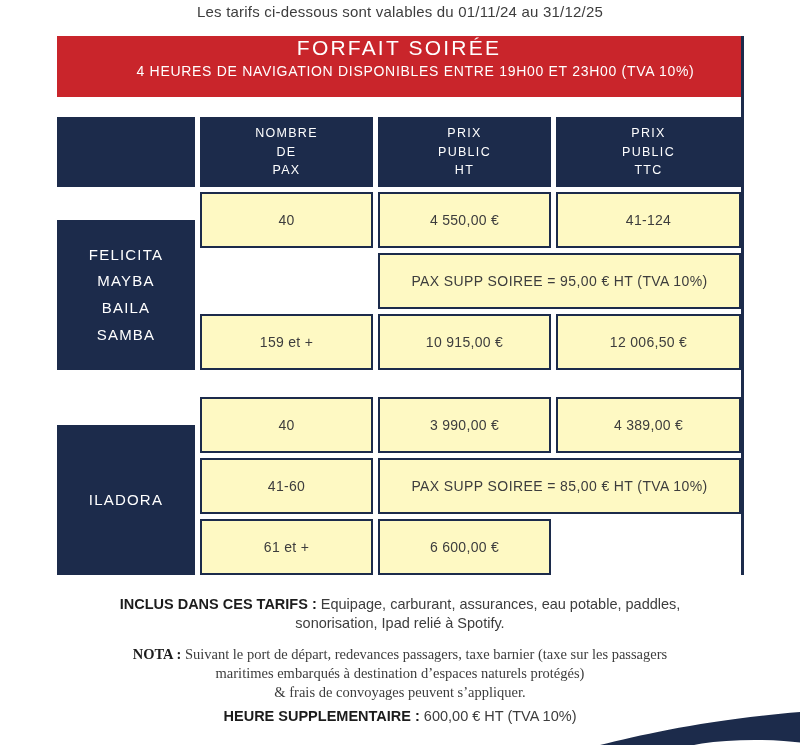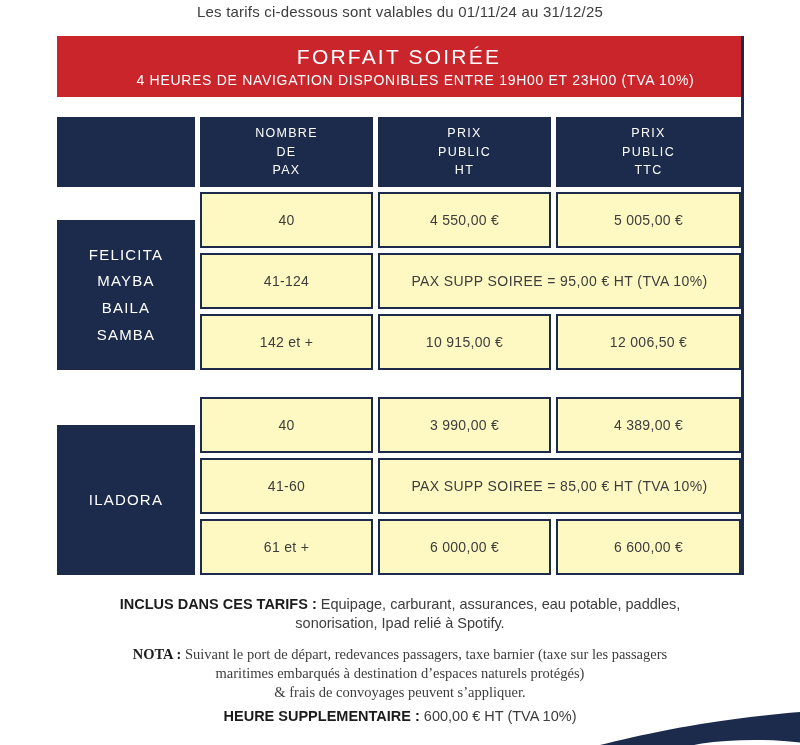--- a/index.html
+++ b/index.html
@@ -12,21 +12,21 @@
   .intro {
     position:absolute; top:3px; left:0; width:100%;
     text-align:center; font-size:15px; color:#3d3d3d; letter-spacing:.2px;
   }
   .wrapper {
     position:absolute; left:57px; top:36px; width:687px;
     border-right:3px solid var(--navy);
   }
   .banner {
     height:61px; background:var(--red); color:#fff;
-    display:flex; flex-direction:column; justify-content:center; align-items:center;
+    display:flex; flex-direction:column; justify-content:flex-start; align-items:center;
     gap:3px; margin-bottom:20px; text-align:center;
   }
   .banner-title { font-size:21px; letter-spacing:2.2px; }
   .banner-sub   { font-size:14px; letter-spacing:.7px;margin-left:33px; }
   .price-grid {
     display:grid; grid-template-columns:138px 173px 173px 1fr; gap:5px;
   }
   .grid1 { grid-template-rows:70px 56px 56px 56px; }
   .grid2 { margin-top:27px; grid-template-rows:56px 56px 56px; }
   .cell { display:flex; align-items:center; justify-content:center; text-align:center; }
@@ -78,42 +78,40 @@
 PUBLIC
 TTC</div>
 
     <div class="cell navy-cell boat-name boat1-name">FELICITA
 MAYBA
 BAILA
 SAMBA</div>
 
     <div class="cell white-cell">40</div>
     <div class="cell white-cell">4 550,00 €</div>
-    <div class="cell white-cell">5 005,00 €</div>
 
     <div class="cell white-cell">41-124</div>
     <div class="cell white-cell supp-cell">PAX SUPP SOIREE = 95,00 € HT (TVA 10%)</div>
 
-    <div class="cell white-cell">142 et +</div>
+    <div class="cell white-cell">159 et +</div>
     <div class="cell white-cell">10 915,00 €</div>
     <div class="cell white-cell">12 006,50 €</div>
   </div>
 
   <div class="price-grid grid2">
     <div class="cell navy-cell boat-name boat2-name">ILADORA</div>
 
     <div class="cell white-cell">40</div>
     <div class="cell white-cell">3 990,00 €</div>
     <div class="cell white-cell">4 389,00 €</div>
 
     <div class="cell white-cell">41-60</div>
     <div class="cell white-cell supp-cell">PAX SUPP SOIREE = 85,00 € HT (TVA 10%)</div>
 
     <div class="cell white-cell">61 et +</div>
-    <div class="cell white-cell">6 000,00 €</div>
     <div class="cell white-cell">6 600,00 €</div>
   </div>
 
 </div>
 
 <p class="note note-inclus"><b>INCLUS DANS CES TARIFS :</b><span> Equipage, carburant, assurances, eau potable, paddles,
 sonorisation, Ipad relié à Spotify.</span></p>
 
 <p class="note note-nota"><b>NOTA :</b><span> Suivant le port de départ, redevances passagers, taxe barnier (taxe sur les passagers
 maritimes embarqués à destination d’espaces naturels protégés)

